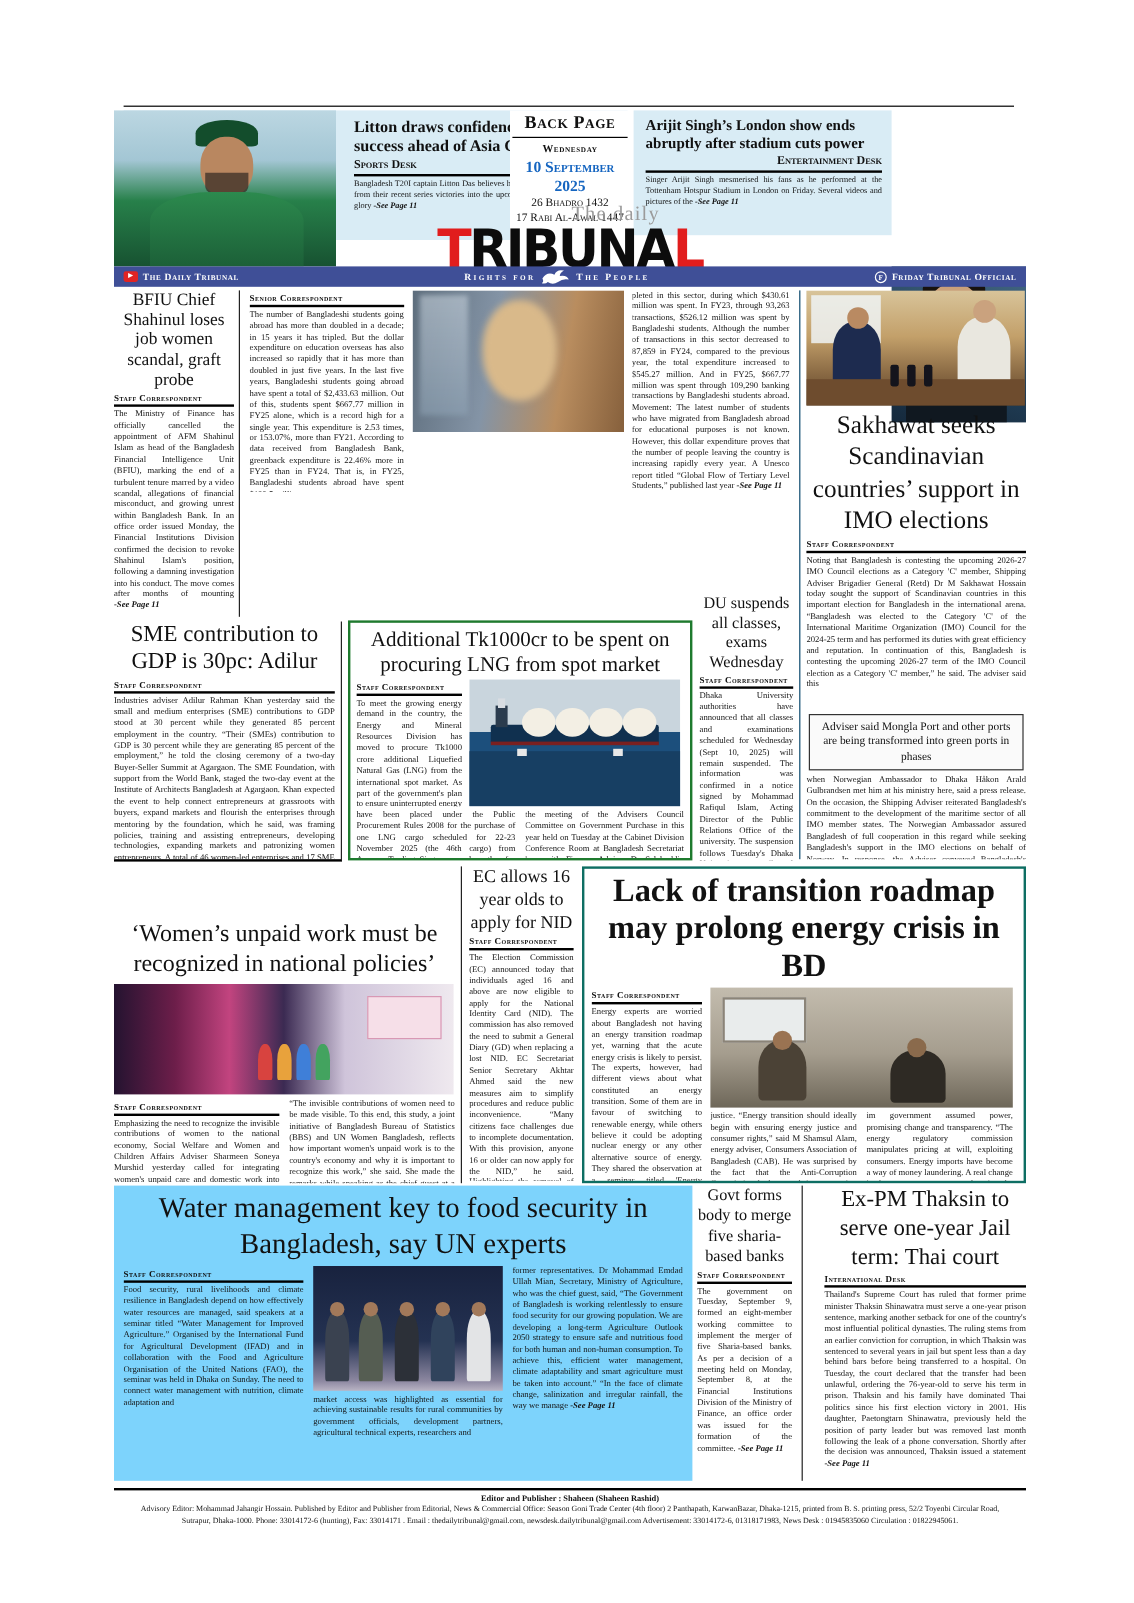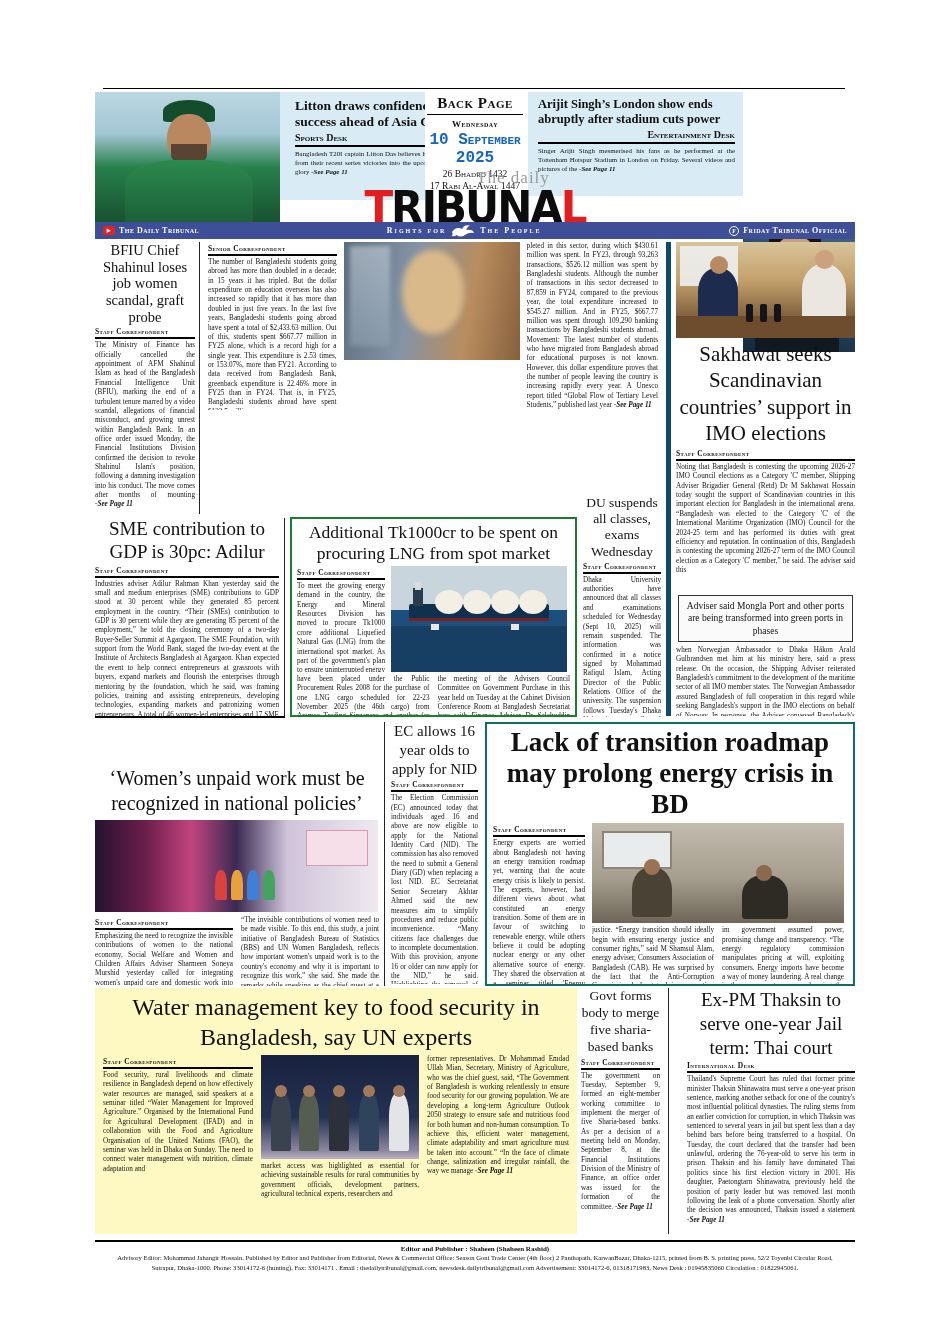--- a/index.html
+++ b/index.html
@@ -39,21 +39,21 @@
      background:linear-gradient(200deg,#456a85 0%,#23415a 55%,#15293c 100%); }
   .arijit-photo .face { position:absolute; left:30px; top:14px; width:44px; height:52px; border-radius:46%; background:#caa07a; }
   .arijit-photo .hair { position:absolute; left:26px; top:6px; width:52px; height:24px; border-radius:50% 50% 20% 20%; background:#17120e; }
   .arijit-photo .beard { position:absolute; left:34px; top:44px; width:36px; height:26px; border-radius:0 0 48% 48%; background:#241a13; }
   .arijit-photo .vest { position:absolute; left:12px; top:64px; width:84px; height:66px; border-radius:42% 42% 0 0; background:#101820; }
 
   .dateblock { left:425px; top:92px; width:100px; height:112px; background:#fff; text-align:center; padding-top:3px; }
   .dateblock .bp { font-size:15px; font-weight:bold; font-variant:small-caps; letter-spacing:.5px;
                    border-bottom:1.5px solid #000; padding-bottom:2px; margin:0 2px 4px; }
   .dateblock .day { font-size:9px; font-weight:bold; font-variant:small-caps; letter-spacing:.5px; margin-top:2px; }
-  .dateblock .gdate { font-size:16px; font-weight:bold; color:#1565c0; font-variant:small-caps; margin-top:2px;font-family:Liberation Mono, monospace; }
+  .dateblock .gdate { font-size:13px; font-weight:bold; color:#1565c0; font-variant:small-caps; margin-top:2px; }
   .dateblock .bdate,.dateblock .hdate { font-size:9.5px; font-variant:small-caps; margin-top:2px; }
 
   
   .masthead { left:95px; top:168px; width:760px; height:54px; text-align:center; }
   .masthead .daily { font-family:Liberation Serif, serif; font-size:17px; color:#9b9b9b; letter-spacing:1px;
                      position:relative; left:38px; top:0; }
   .masthead .logo { font-family:"DejaVu Sans",sans-serif; font-weight:bold; font-size:42px; line-height:.95;
                     letter-spacing:-2px; transform:scaleY(1.05); color:#0c0c0c; }
   .masthead .logo .red { color:#e11d1d; }
   .socialbar { left:95px; top:222px; width:760px; height:17px; background:#3f4f97; color:#fff;
@@ -77,21 +77,21 @@
   .main-col1 { width:132px; }
   .main-colC { width:176px; display:flex; flex-direction:column; }
   .main-col3 { width:135px; }
   .main-photo { width:176px; height:118px; margin-bottom:3px;
      background:linear-gradient(100deg,#5d6d7c 0%,#8494a6 38%,#b98d5f 70%,#86603c 100%); }
   .main-photo .blob1 { position:absolute; left:58px; top:8px; width:62px; height:84px; border-radius:48%;
      background:#d9b98a; filter:blur(3px); }
   .main-photo .blob2 { position:absolute; left:6px; top:4px; width:40px; height:100px;
      background:linear-gradient(180deg,#cdd8e2,#8fa3b5); opacity:.55; filter:blur(2px); }
 
-  .sakhawat { left:666px; top:242px; width:189px; height:474px; border-left:5px solid #0c4a6e; padding-left:5px; }
+  .sakhawat { left:666px; top:242px; width:189px; height:474px; border-left:1px solid #0c4a6e; padding-left:5px; }
   .sak-photo { width:182px; height:96px; margin-bottom:3px;
      background:linear-gradient(180deg,#d8c49a 0%,#c3a06a 40%,#8a6a44 72%,#5d4228 100%); }
   .sak-photo .win { position:absolute; left:4px; top:4px; width:58px; height:40px; background:#eef3f5; opacity:.85; }
   .sak-photo .man1 { position:absolute; left:22px; top:26px; width:40px; height:52px; border-radius:45% 45% 8% 8%; background:#1d2b4f; }
   .sak-photo .head1 { position:absolute; left:34px; top:14px; width:18px; height:18px; border-radius:50%; background:#b98a62; }
   .sak-photo .man2 { position:absolute; left:126px; top:22px; width:44px; height:56px; border-radius:45% 45% 8% 8%; background:#e9e7df; }
   .sak-photo .head2 { position:absolute; left:139px; top:8px; width:19px; height:19px; border-radius:50%; background:#caa27e; }
   .sak-photo .table { position:absolute; left:0; bottom:0; width:100%; height:22px; background:#6e4c2e; }
   .sak-photo .b1,.sak-photo .b2,.sak-photo .b3 { position:absolute; bottom:16px; width:7px; height:18px; background:#14141c; border-radius:2px; }
   .sak-photo .b1{left:70px;} .sak-photo .b2{left:84px;} .sak-photo .b3{left:98px;}
@@ -136,21 +136,21 @@
   .energy-photo { width:252px; height:100px; margin-bottom:3px;
      background:linear-gradient(180deg,#c3bcae 0%,#a59d8e 55%,#6e6759 100%); }
   .energy-photo .scr { position:absolute; left:10px; top:8px; width:70px; height:38px; background:#e9ecec; border:2px solid #8b8478; }
   .energy-photo .m1 { position:absolute; left:40px; bottom:6px; width:40px; height:50px; border-radius:45% 45% 8% 8%; background:#4b4236; }
   .energy-photo .h1 { position:absolute; left:52px; bottom:48px; width:16px; height:16px; border-radius:50%; background:#9a7352; }
   .energy-photo .m2 { position:absolute; left:150px; bottom:4px; width:46px; height:44px; border-radius:45% 45% 8% 8%; background:#2e2a24; }
   .energy-photo .h2 { position:absolute; left:164px; bottom:42px; width:16px; height:16px; border-radius:50%; background:#8a6a4c; }
   .energy-subcols { display:flex; gap:8px; height:78px; }
   .energy-subcols .c { width:50%; }
 
-  .waterbox { left:95px; top:988px; width:482px; height:246px; background:#fef9c3; padding:4px 8px; }
+  .waterbox { left:95px; top:988px; width:482px; height:246px; background:#7dd3fc; padding:4px 8px; }
   .waterbox .hl { font-size:24px; line-height:1.25; margin-bottom:3px; }
   .water-row { display:flex; gap:8px; }
   .water-col1 { width:150px; height:158px; }
   .water-ctr { width:158px; display:flex; flex-direction:column; }
   .water-photo { width:158px; height:104px; margin-bottom:3px;
      background:linear-gradient(180deg,#18223e 0%,#243252 60%,#8c87a0 92%,#b9b4c4 100%); }
   .water-photo .g { position:absolute; bottom:8px; width:20px; height:58px; border-radius:40% 40% 6% 6%; }
   .water-photo .g1{left:10px;background:#3a4250;} .water-photo .g2{left:38px;background:#555d52;}
   .water-photo .g3{left:68px;background:#2c3038;} .water-photo .g4{left:98px;background:#30435c;}
   .water-photo .g5{left:128px;background:#e3e4e6;}

